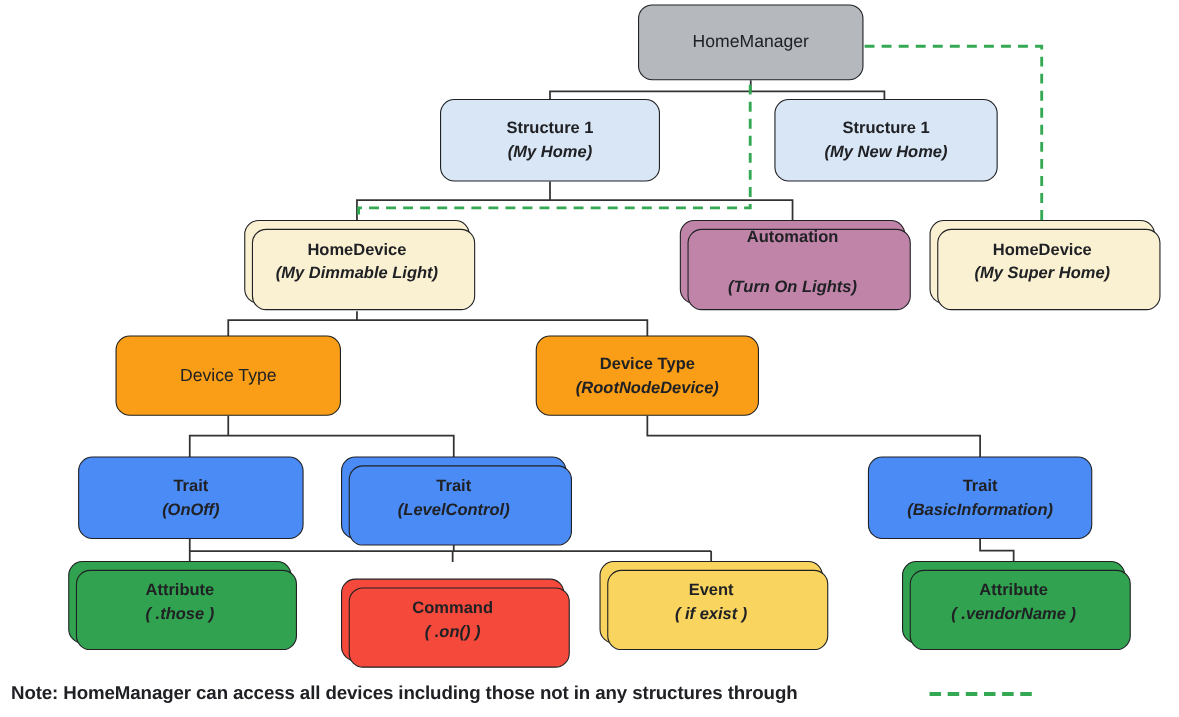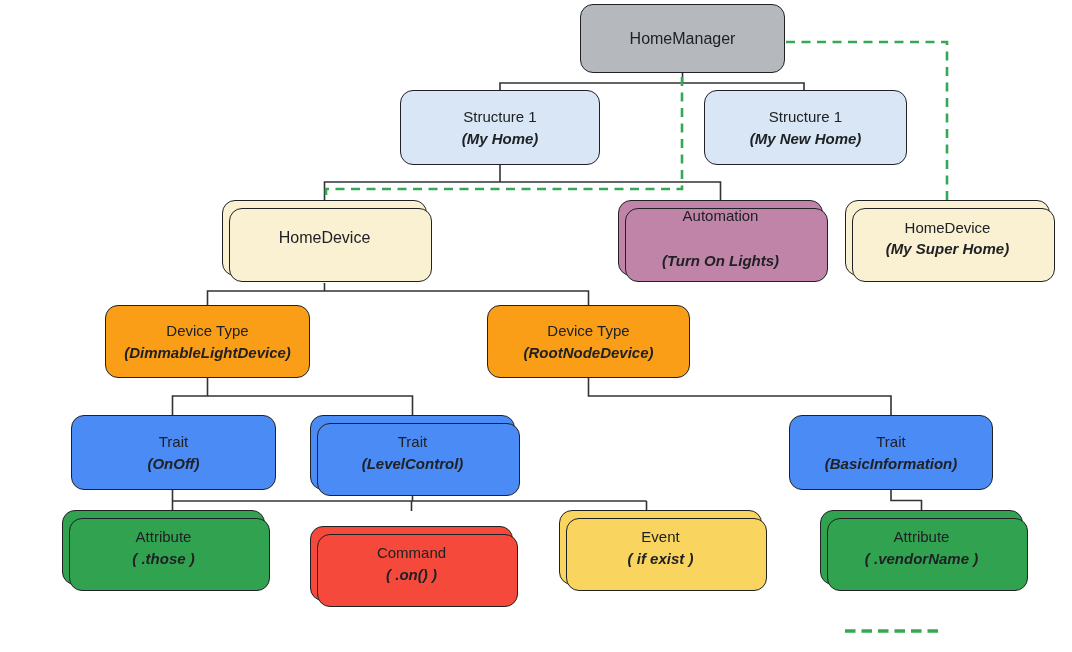--- a/index.html
+++ b/index.html
@@ -15,21 +15,21 @@
     background:var(--bg);
     display:flex;flex-direction:column;align-items:center;justify-content:center;
     text-align:center;color:#202124;font-size:15px;line-height:21.5px;
     z-index:2;padding:4px 6px;
   }
   .node.stacked::after{
     content:"";position:absolute;left:6px;top:7px;width:100%;height:100%;
     box-sizing:border-box;background:var(--bg);
     border:1.7px solid #202124;border-radius:13px;z-index:-1;
   }
-  .node-title{font-weight:400;}
+  .node-title{font-weight:700;}
   .node-title:only-child{font-size:16px;font-weight:500;}
   .node-subtitle{font-style:italic;font-weight:bold;}
   .note{
     position:absolute;left:10px;top:620px;width:830px;
     font-size:17px;font-weight:700;color:#202124;letter-spacing:-0.1px;
     white-space:nowrap;
   }
 </style>
 </head>
 <body>
@@ -63,32 +63,32 @@
       <div class="node" style="left: 400px; top: 90px; width: 200px; height: 75px; --bg: #D8E6F5;">
         <div class="node-title">Structure 1</div>
         <div class="node-subtitle">(My Home)</div>
       </div>
       <div class="node" style="left: 704px; top: 90px; width: 203px; height: 75px; --bg: #D8E6F5;">
         <div class="node-title">Structure 1</div>
         <div class="node-subtitle">(My New Home)</div>
       </div>
       <div class="node stacked" style="left: 222px; top: 200px; width: 205px; height: 76px; --bg: #FAF0D2;">
         <div class="node-title">HomeDevice</div>
+        <div class="node-subtitle">(My Dimmable Light)</div>
       </div>
       <div class="node stacked" style="left: 618px; top: 200px; width: 205px; height: 76px; gap: 24px; --bg: #C184A9;">
         <div class="node-title">Automation</div>
         <div class="node-subtitle">(Turn On Lights)</div>
       </div>
       <div class="node stacked" style="left: 845px; top: 200px; width: 205px; height: 76px; --bg: #FAF0D2;">
         <div class="node-title">HomeDevice</div>
         <div class="node-subtitle">(My Super Home)</div>
       </div>
       <div class="node" style="left: 105px; top: 305px; width: 205px; height: 73px; --bg: #F99E16;">
         <div class="node-title">Device Type</div>
-        <div class="node-subtitle">(DimmableLightDevice)</div>
       </div>
       <div class="node" style="left: 487px; top: 305px; width: 203px; height: 73px; --bg: #F99E16;">
         <div class="node-title">Device Type</div>
         <div class="node-subtitle">(RootNodeDevice)</div>
       </div>
       <div class="node" style="left: 71px; top: 415px; width: 205px; height: 75px; --bg: #4A8BF5;">
         <div class="node-title">Trait</div>
         <div class="node-subtitle">(OnOff)</div>
       </div>
       <div class="node stacked" style="left: 310px; top: 415px; width: 205px; height: 75px; --bg: #4A8BF5;">
@@ -100,22 +100,25 @@
         <div class="node-subtitle">(BasicInformation)</div>
       </div>
       <div class="node stacked" style="left: 62px; top: 510px; width: 203px; height: 75px; --bg: #31A24F;">
         <div class="node-title">Attribute</div>
         <div class="node-subtitle">( .those )</div>
       </div>
       <div class="node stacked" style="left: 310px; top: 510px; width: 203px; height: 75px; margin-top: 16px; --bg: #F4493B;">
         <div class="node-title">Command</div>
         <div class="node-subtitle">( .on() )</div>
       </div>
-      <div class="node stacked" style="left: 559px; top: 510px; width: 203px; height: 75px; --bg: #F9D45E;">
+      <div class="node stacked" style="left: 545px; top: 510px; width: 203px; height: 75px; --bg: #F9D45E;">
         <div class="node-title">Event</div>
         <div class="node-subtitle">( if exist )</div>
       </div>
       <div class="node stacked" style="left: 820px; top: 510px; width: 203px; height: 75px; --bg: #31A24F;">
         <div class="node-title">Attribute</div>
         <div class="node-subtitle">( .vendorName )</div>
       </div>
     </div>
+  <div class="note">
+    <span>Note: HomeManager can access all devices including those not in any structures through</span>
+  </div>
 </div>
 
 </body></html>

